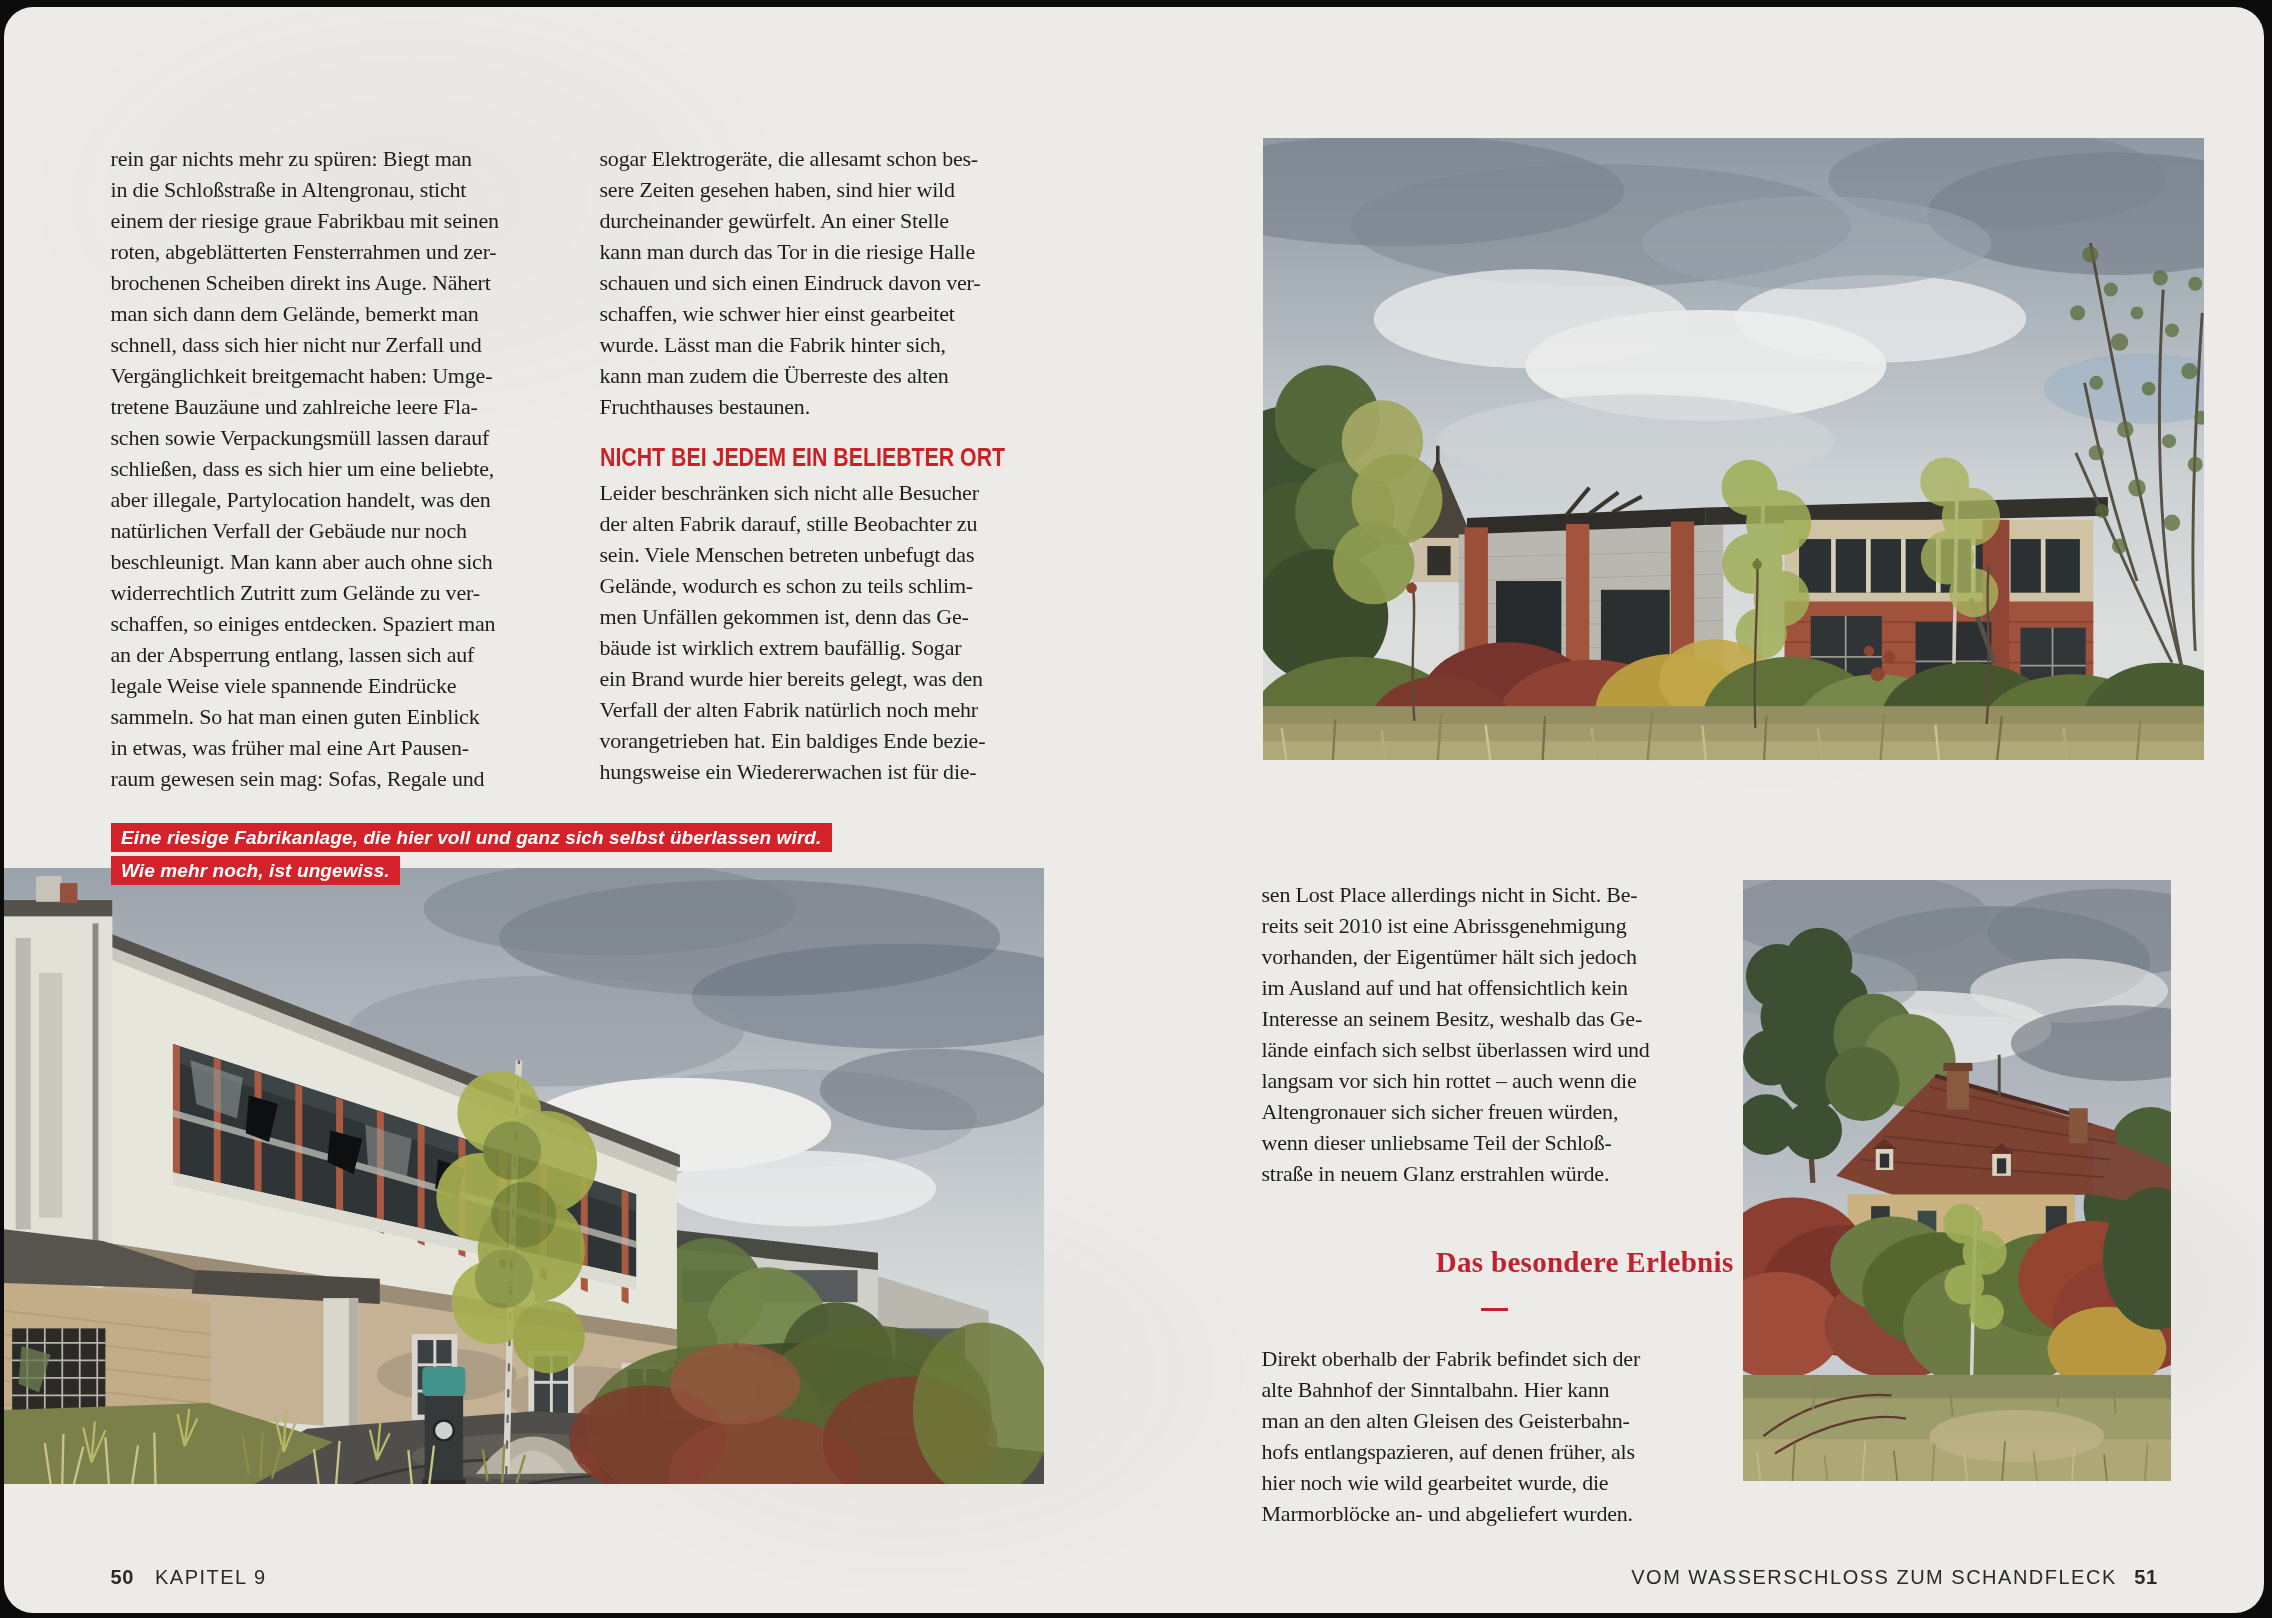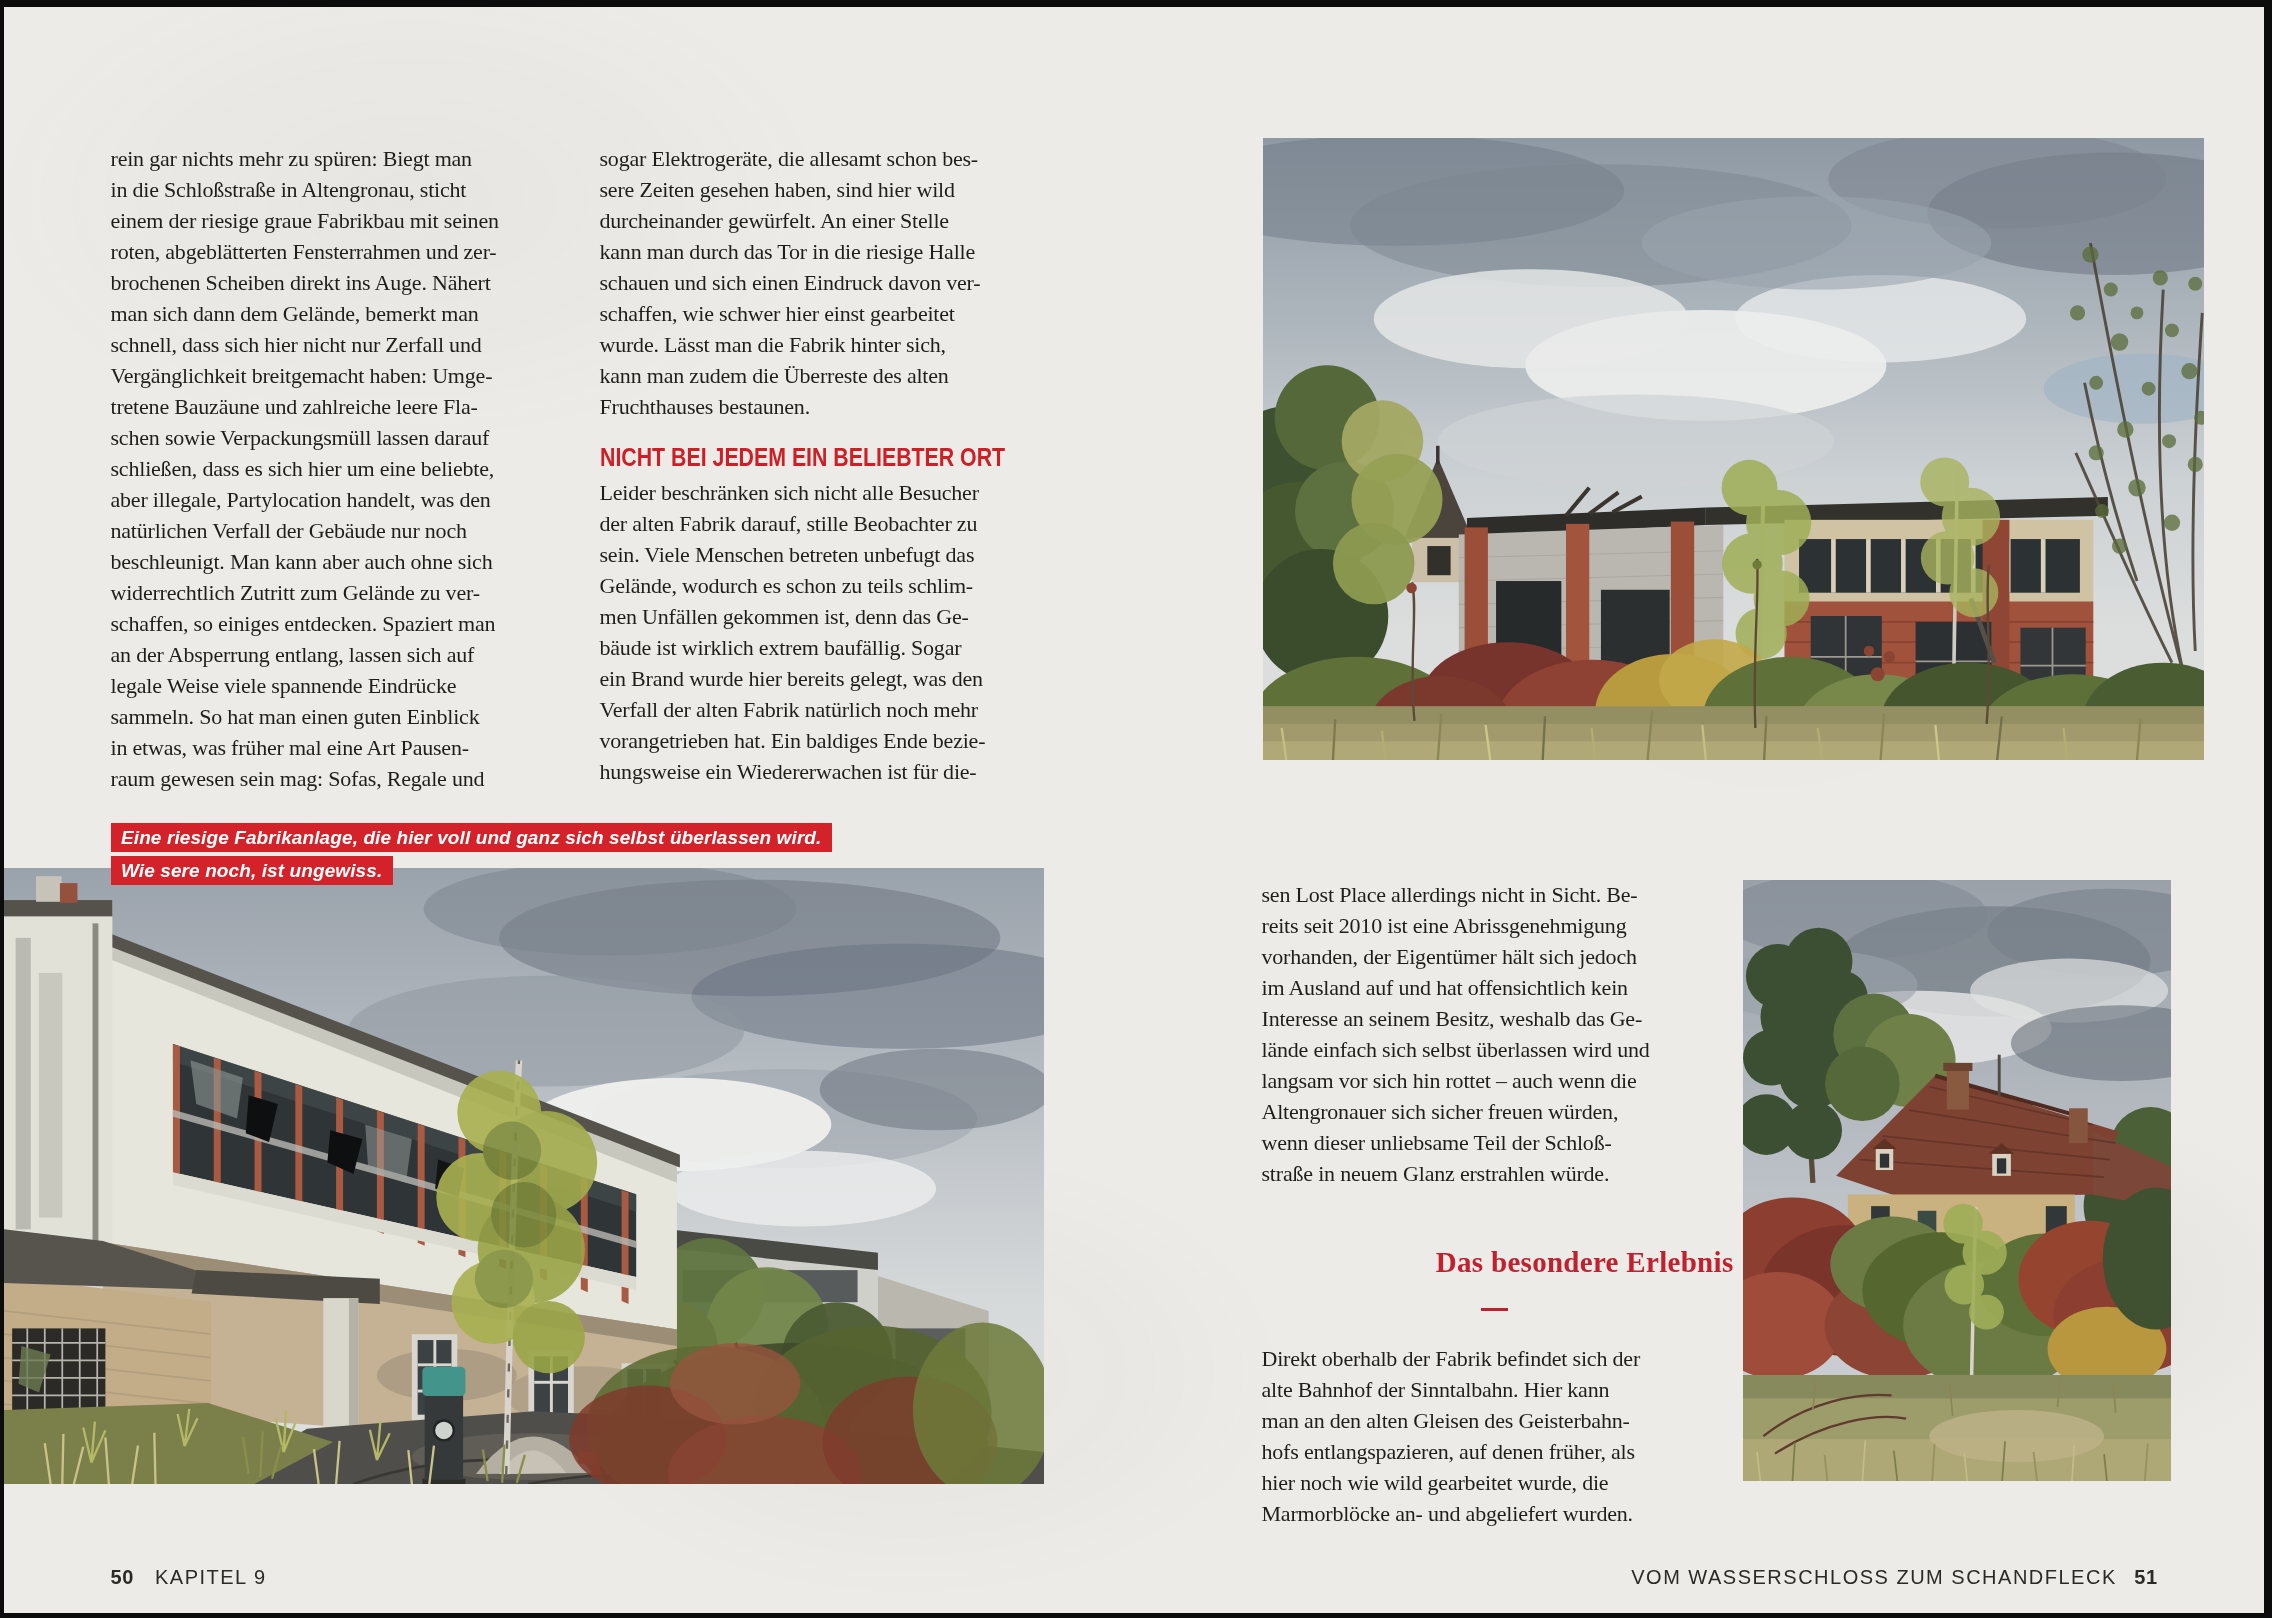--- a/index.html
+++ b/index.html
@@ -3,21 +3,21 @@
 <meta charset="utf-8">
 <style>
   html,body{margin:0;padding:0;background:#0c0c0c;}
   .frame{position:relative;width:2273px;height:1619px;background:#0c0c0c;overflow:hidden;
          font-family:"Liberation Serif",serif;}
   .paper{position:absolute;left:3.5px;top:7px;right:9.3px;bottom:5.8px;background:#edebe7;
          background-image:
            radial-gradient(699px 408px at 18% 12%, rgba(120,120,118,0.05), rgba(0,0,0,0) 60%),
            radial-gradient(524px 524px at 78% 30%, rgba(110,110,108,0.04), rgba(0,0,0,0) 60%),
            radial-gradient(583px 350px at 40% 85%, rgba(100,100,98,0.05), rgba(0,0,0,0) 65%),
-           radial-gradient(408px 291px at 92% 80%, rgba(90,90,88,0.06), rgba(0,0,0,0) 60%);}
+           radial-gradient(408px 291px at 92% 80%, rgba(90,90,88,0.06), rgba(0,0,0,0) 60%); border-radius: 29px;}
   .bodycol{position:absolute;white-space:pre;font-size:22px;line-height:31px;color:#201e1b;
            letter-spacing:-0.2px;}
   .kicker{position:absolute;font-family:"Liberation Sans",sans-serif;font-weight:bold;
           color:#cd1f26;font-size:26px;line-height:29px;transform:scaleX(0.82);
           transform-origin:left center;white-space:pre;}
   .serif-heading{position:absolute;font-weight:bold;color:#c1202e;font-size:29px;
                  width:478px;text-align:right;letter-spacing:0.3px;}
   .heading-rule{position:absolute;width:27px;height:2.9px;background:#c1202e;}
   .caption{position:absolute;z-index:5;font-family:"Liberation Sans",sans-serif;font-weight:bold;}
   .caption .bar{display:table;background:#d4222a;color:#ffffff;font-size:19px;line-height:29px;
@@ -77,21 +77,21 @@
 Gelände, wodurch es schon zu teils schlim-
 men Unfällen gekommen ist, denn das Ge-
 bäude ist wirklich extrem baufällig. Sogar
 ein Brand wurde hier bereits gelegt, was den
 Verfall der alten Fabrik natürlich noch mehr
 vorangetrieben hat. Ein baldiges Ende bezie-
 hungsweise ein Wiedererwachen ist für die-</div>
 
     <div class="caption" style="left:107px;top:816px;font-style:italic;">
       <div class="bar">Eine riesige Fabrikanlage, die hier voll und ganz sich selbst überlassen wird.</div>
-      <div class="bar">Wie sere noch, ist ungewiss.</div>
+      <div class="bar">Wie mehr noch, ist ungewiss.</div>
     </div>
 
     <figure class="photo sky-left" style="left:0;top:861px;width:1040px;height:616px;margin:0;">
       <svg viewBox="0 0 1785 1057" preserveAspectRatio="none">
 
         <ellipse cx="1280" cy="120" rx="430" ry="100" fill="#6f7781" opacity="0.55"></ellipse>
         <ellipse cx="1560" cy="230" rx="380" ry="95" fill="#667029" opacity="0"></ellipse>
         <ellipse cx="1540" cy="220" rx="360" ry="90" fill="#667080" opacity="0.5"></ellipse>
         <ellipse cx="1040" cy="70" rx="320" ry="80" fill="#7a828c" opacity="0.5"></ellipse>
         <ellipse cx="930" cy="280" rx="340" ry="95" fill="#8d959e" opacity="0.5"></ellipse>

